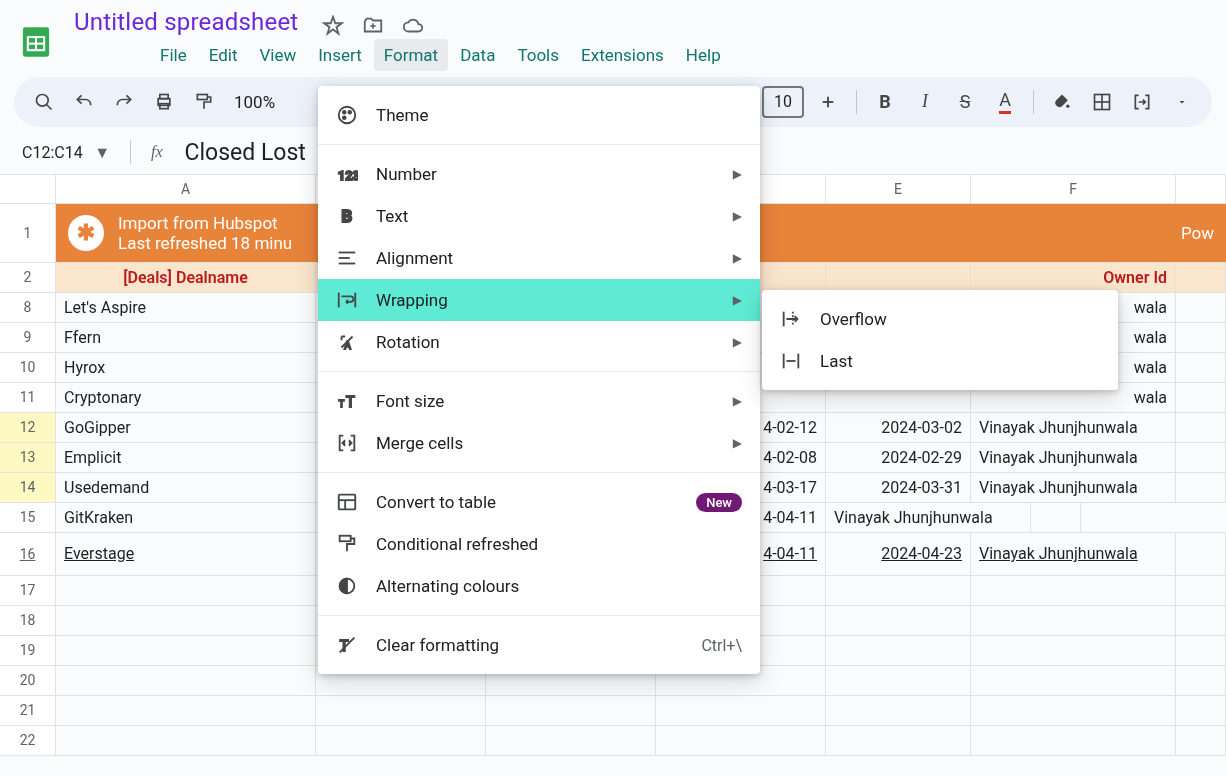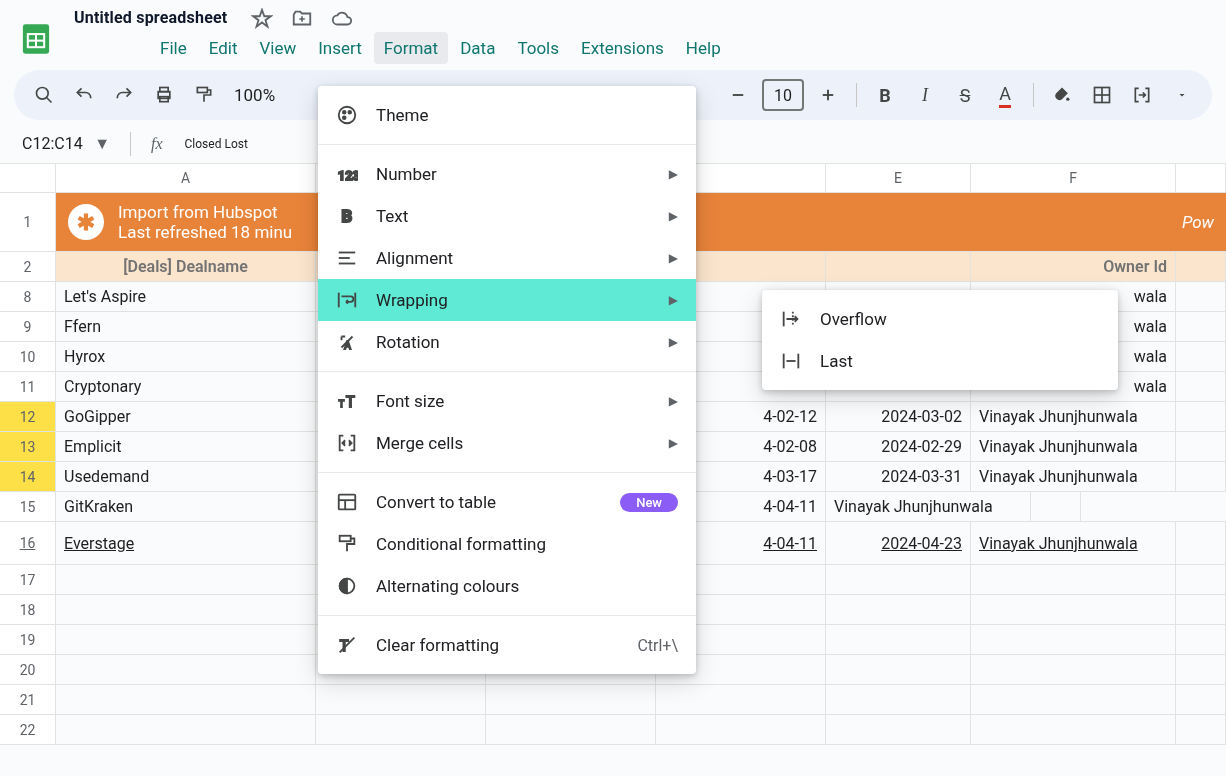--- a/index.html
+++ b/index.html
@@ -3,21 +3,21 @@
 <meta charset="utf-8">
 <style>
 * { margin: 0; padding: 0; box-sizing: border-box; font-family: "Google Sans", Roboto, Arial, sans-serif; }
 body { background: #f9fbfd; color: #1f1f1f; overflow: hidden; width: 1226px; height: 776px; position: relative; }
 
 
 .header { display: flex; align-items: center; padding: 8px 16px 0 16px; gap: 12px; }
 .logo { width: 40px; height: 40px; display: flex; align-items: center; justify-content: center; }
 .logo svg { width: 36px; height: 36px; }
 .title-area { flex: 1; }
-.doc-title { font-size: 16px; color: #0f172a; padding: 2px 6px; font-weight: 700; letter-spacing: 0.2px; }
+.doc-title { font-size: 24px; color: #6d28d9; padding: 2px 6px; font-weight: 400; letter-spacing: 0.2px; }
 .title-icons { display: inline-flex; gap: 18px; margin-left: 14px; vertical-align: middle; }
 .title-icon { width: 22px; height: 22px; color: #5f6368; cursor: pointer; display: flex; align-items: center; justify-content: center; }
 
 
 .menubar { display: flex; gap: 2px; padding: 2px 0 6px 82px; }
 .menu-item { padding: 6px 10px; font-size: 17px; color: #0f766e; border-radius: 4px; cursor: pointer; }
 .menu-item.active { background: #e8eaed; }
 
 
 .toolbar { margin: 0 14px; background: #edf2fa; border-radius: 28px; padding: 6px 14px; display: flex; align-items: center; gap: 8px; height: 50px; }
@@ -25,55 +25,55 @@
 .tb-sep { width: 1px; height: 24px; background: #c7c7c7; margin: 0 4px; }
 .tb-text { font-size: 17px; color: #1f1f1f; padding: 0 6px; }
 .fontsize-box { border: 2px solid #747775; border-radius: 4px; width: 42px; height: 32px; display: flex; align-items: center; justify-content: center; font-size: 16px; }
 .tb-gap { flex: 1; }
 
 
 .formula-row { display: flex; align-items: center; padding: 10px 14px 6px 14px; gap: 8px; border-bottom: 1px solid #e1e3e1; }
 .name-box { width: 104px; font-size: 16px; color: #1f1f1f; padding: 4px 8px; display: flex; align-items: flex-start; justify-content: space-between; }
 .name-box-arrow { color: #5f6368; }
 .fx-icon { font-style: italic; color: #5f6368; font-size: 16px; padding: 0 8px; font-family: serif; }
-.formula-input { font-size: 12px; color: #1f1f1f; padding: 2px 6px; text-align: center; }
+.formula-input { font-size: 23px; color: #1f1f1f; padding: 2px 6px; text-align: center; }
 
 
 .grid { position: relative; }
 .col-headers { display: flex; border-bottom: 1px solid #e1e3e1; }
 .corner { width: 56px; height: 28px; border-right: 1px solid #e1e3e1; background: #fff; }
 .col-head { height: 28px; display: flex; align-items: center; justify-content: center; font-size: 14px; color: #5f6368; border-right: 1px solid #e1e3e1; background: #fff; }
 .col-A { width: 260px; }
 .col-B, .col-C, .col-D { width: 170px; }
 .col-E { width: 145px; }
 .col-F { width: 205px; }
 .col-G { width: 50px; }
 
 .row { display: flex; border-bottom: 1px solid #e1e3e1; }
 .row-head { width: 56px; display: flex; align-items: center; justify-content: center; font-size: 14px; color: #5f6368; border-right: 1px solid #e1e3e1; background: #fff; }
-.row-head.sel { background: #fde047; }
+.row-head.sel { background: #fef9c3; }
 .cell { border-right: 1px solid #e1e3e1; padding: 4px 8px; font-size: 16px; color: #1f1f1f; display: flex; align-items: center; overflow: hidden; white-space: nowrap; }
 .row.h58 .cell, .row.h58 .row-head { height: 58px; }
 .row.h29 .cell, .row.h29 .row-head { height: 29px; }
 .row.h42 .cell, .row.h42 .row-head { height: 42px; text-decoration: underline; }
 
 .hubspot-banner { background: #e8833a; color: #fff; display: flex; align-items: center; gap: 14px; padding: 0 12px; font-size: 17px; }
 .hubspot-icon { width: 36px; height: 36px; background: #fff; border-radius: 50%; display: flex; align-items: center; justify-content: center; color: #e8833a; font-weight: bold; font-size: 22px; }
-.hubspot-banner .right { margin-left: auto; font-style: italic; }
-
-.header-cell { background: #fce5cd; color: #737373; font-weight: 600; justify-content: center; }
+.hubspot-banner .right { margin-left: auto; }
+
+.header-cell { background: #fce5cd; color: #b91c1c; font-weight: 600; justify-content: center; }
 
 
 .dropdown { position: absolute; background: #fff; border-radius: 4px; box-shadow: 0 2px 6px rgba(0,0,0,0.2), 0 8px 24px rgba(0,0,0,0.15); padding: 8px 0; z-index: 100; }
-.format-menu { left: 318px; top: 86px; width: 378px; }
+.format-menu { left: 318px; top: 86px; width: 442px; }
 .wrap-menu { left: 762px; top: 290px; width: 356px; }
 .dd-item { display: flex; align-items: center; padding: 10px 18px; font-size: 17px; color: #202124; cursor: pointer; gap: 18px; position: relative; }
 .dd-item:hover, .dd-item.hover { background: #5eead4; }
 .dd-item .arrow { position: absolute; right: 18px; color: #5f6368; font-size: 12px; }
-.dd-item .badge { position: absolute; right: 18px; background: #8b5cf6; color: #fff; font-size: 13px; padding: 2px 16px; border-radius: 10px; font-weight: 500; }
+.dd-item .badge { position: absolute; right: 18px; background: #701a75; color: #fff; font-size: 13px; padding: 2px 10px; border-radius: 10px; font-weight: 500; }
 .dd-item .shortcut { position: absolute; right: 18px; color: #5f6368; font-size: 16px; }
 .dd-sep { height: 1px; background: #e8eaed; margin: 8px 0; }
 .dd-icon { width: 22px; height: 22px; display: flex; align-items: center; justify-content: center; color: #444746; }
 
 svg { display: block; }
 </style>
 </head>
 <body>
 
 <div class="header">
@@ -497,21 +497,21 @@
       <span>Convert to table</span>
       <span class="badge">New</span>
     </div>
     <div class="dd-item">
       <span class="dd-icon">
         <svg width="22" height="22" viewBox="0 0 24 24" fill="none" stroke="currentColor" stroke-width="2">
           <rect x="4" y="3" width="12" height="6"></rect>
           <path d="M16 6h4v6h-8v8"></path>
         </svg>
       </span>
-      <span>Conditional formatting</span>
+      <span>Conditional refreshed</span>
     </div>
     <div class="dd-item">
       <span class="dd-icon">
         <svg width="22" height="22" viewBox="0 0 24 24" fill="none" stroke="currentColor" stroke-width="2">
           <circle cx="12" cy="12" r="8"></circle>
           <path d="M12 4a8 8 0 000 16z" fill="currentColor"></path>
         </svg>
       </span>
       <span>Alternating colours</span>
     </div>

